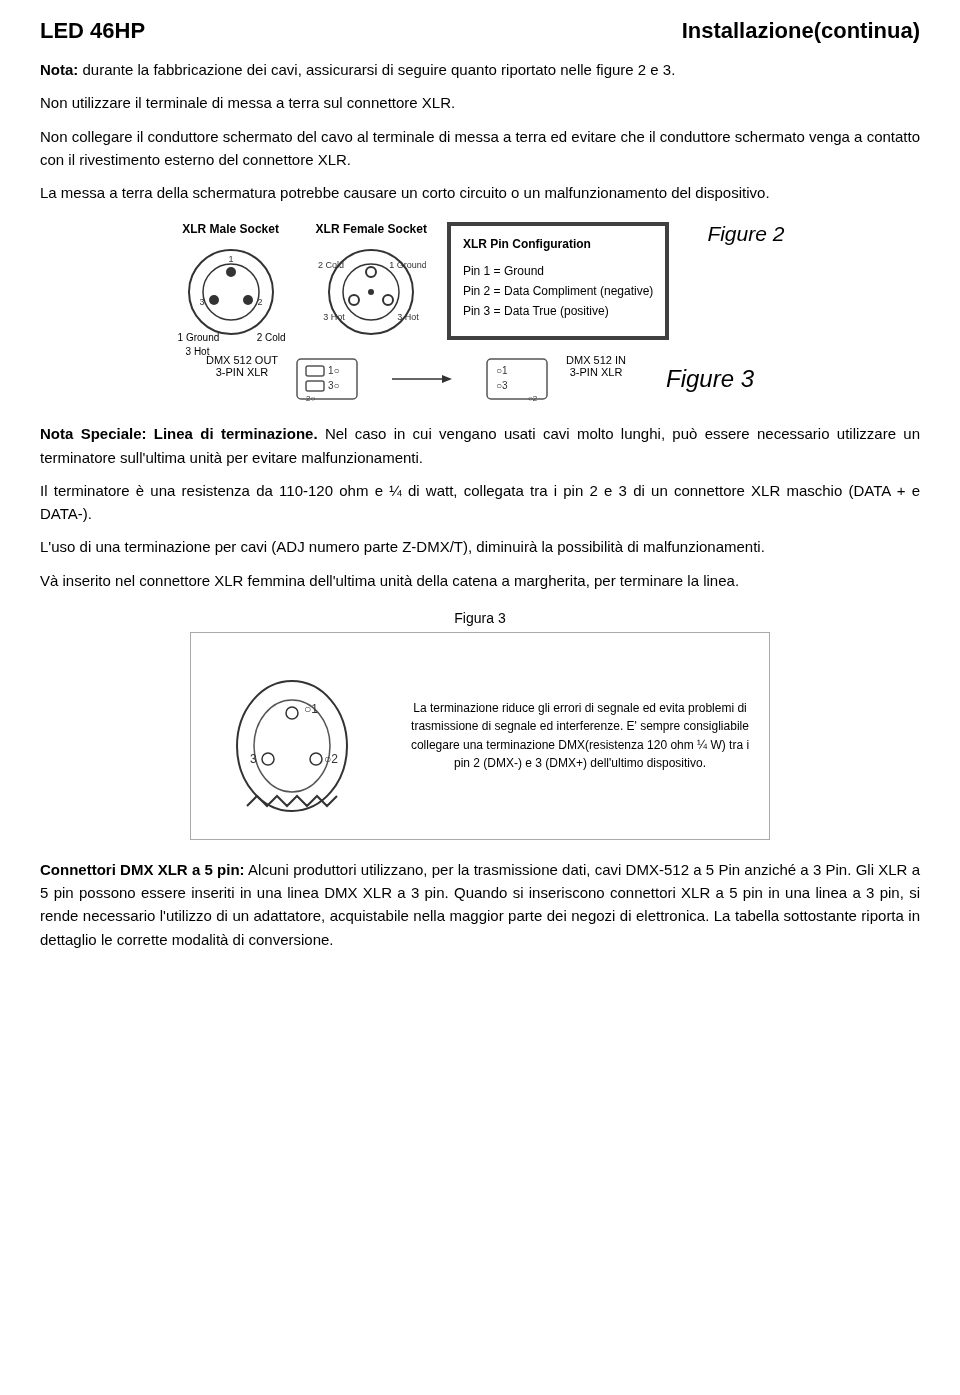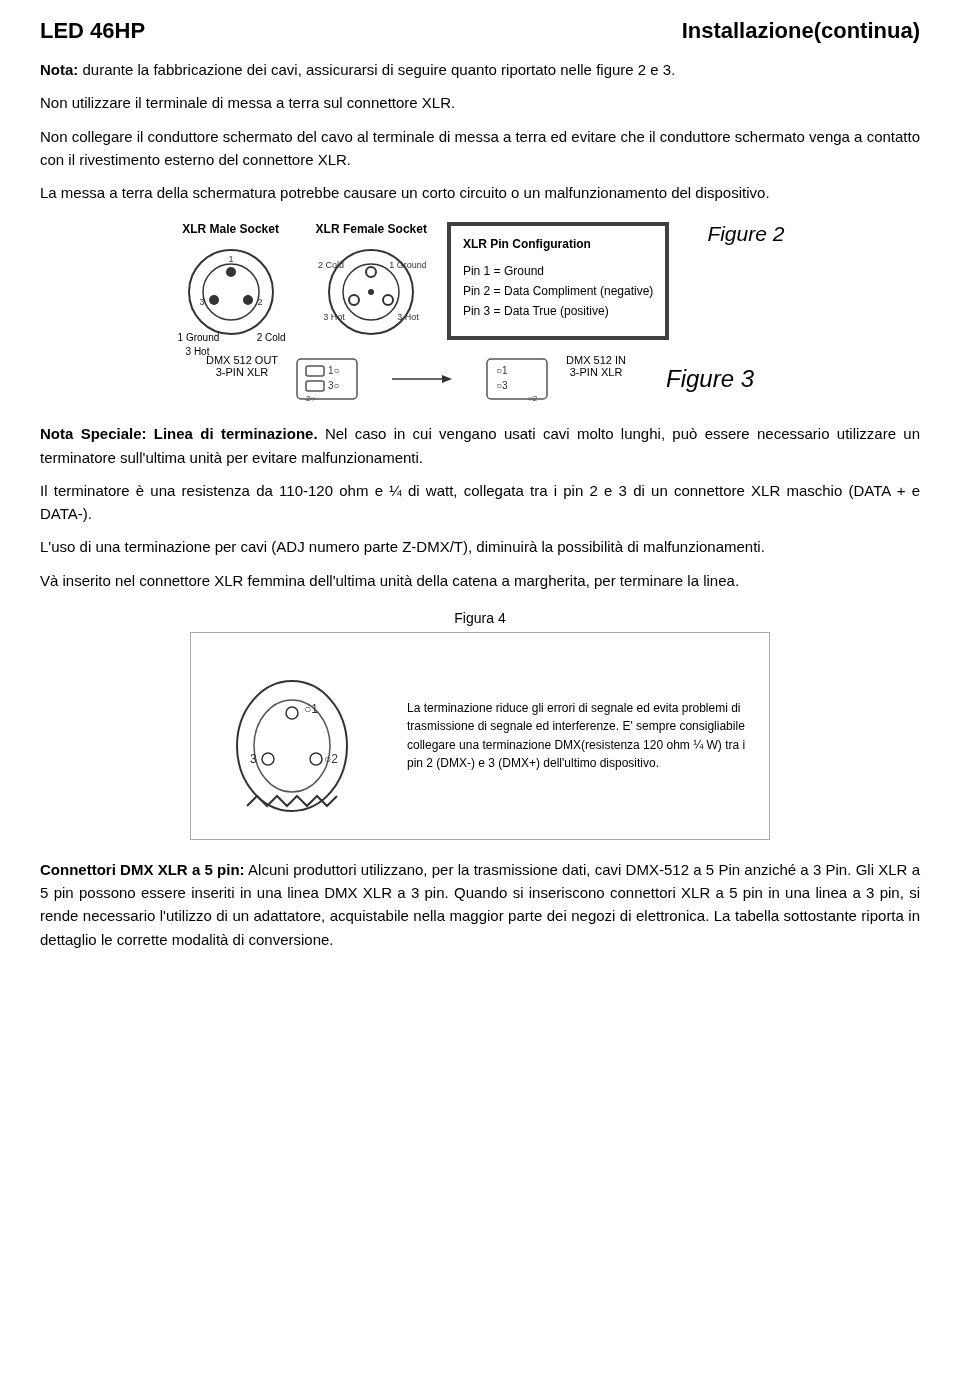--- a/index.html
+++ b/index.html
@@ -128,21 +128,21 @@
     .figure4-svg-area {
       flex: 0 0 180px;
       display: flex;
       align-items: center;
       justify-content: center;
     }
     .figure4-text {
       flex: 1;
       font-size: 12px;
       line-height: 1.55;
-      text-align: left;
+      text-align: center;
     }
     
     .footer {
       position: absolute;
       bottom: 18px;
       left: 0; right: 0;
       text-align: center;
       font-size: 13px;
     }
   </style>
@@ -268,21 +268,21 @@
 
   <div class="nota-speciale body-text">
     <strong>Nota Speciale: Linea di terminazione.</strong>
     <span> </span><span>Nel caso in cui vengano usati cavi molto lunghi, può essere necessario utilizzare un terminatore sull'ultima unità per evitare malfunzionamenti.</span>
   </div>
   <div class="body-text">Il terminatore è una resistenza da 110-120 ohm e ¼ di watt, collegata tra i pin 2 e 3 di un connettore XLR maschio (DATA + e DATA-).</div>
   <div class="body-text">L'uso di una terminazione per cavi (ADJ numero parte Z-DMX/T), diminuirà la possibilità di malfunzionamenti.</div>
   <div class="body-text">Và inserito nel connettore XLR femmina dell'ultima unità della catena a margherita, per terminare la linea.</div>
 
   <div class="figure4-outer">
-    <div class="figure4-label">Figura 4</div>
+    <div class="figure4-label">Figura 3</div>
     <div class="figure4-box">
 
       <div class="figure4-svg-area">
         <svg width="160" height="170" viewBox="0 0 160 170">
 
           <ellipse cx="75" cy="95" rx="55" ry="65" fill="none" stroke="#333" stroke-width="2"></ellipse>
 
           <ellipse cx="75" cy="95" rx="38" ry="46" fill="none" stroke="#555" stroke-width="1.5"></ellipse>
 
           <circle cx="75" cy="62" r="6" fill="none" stroke="#333" stroke-width="1.5"></circle>

